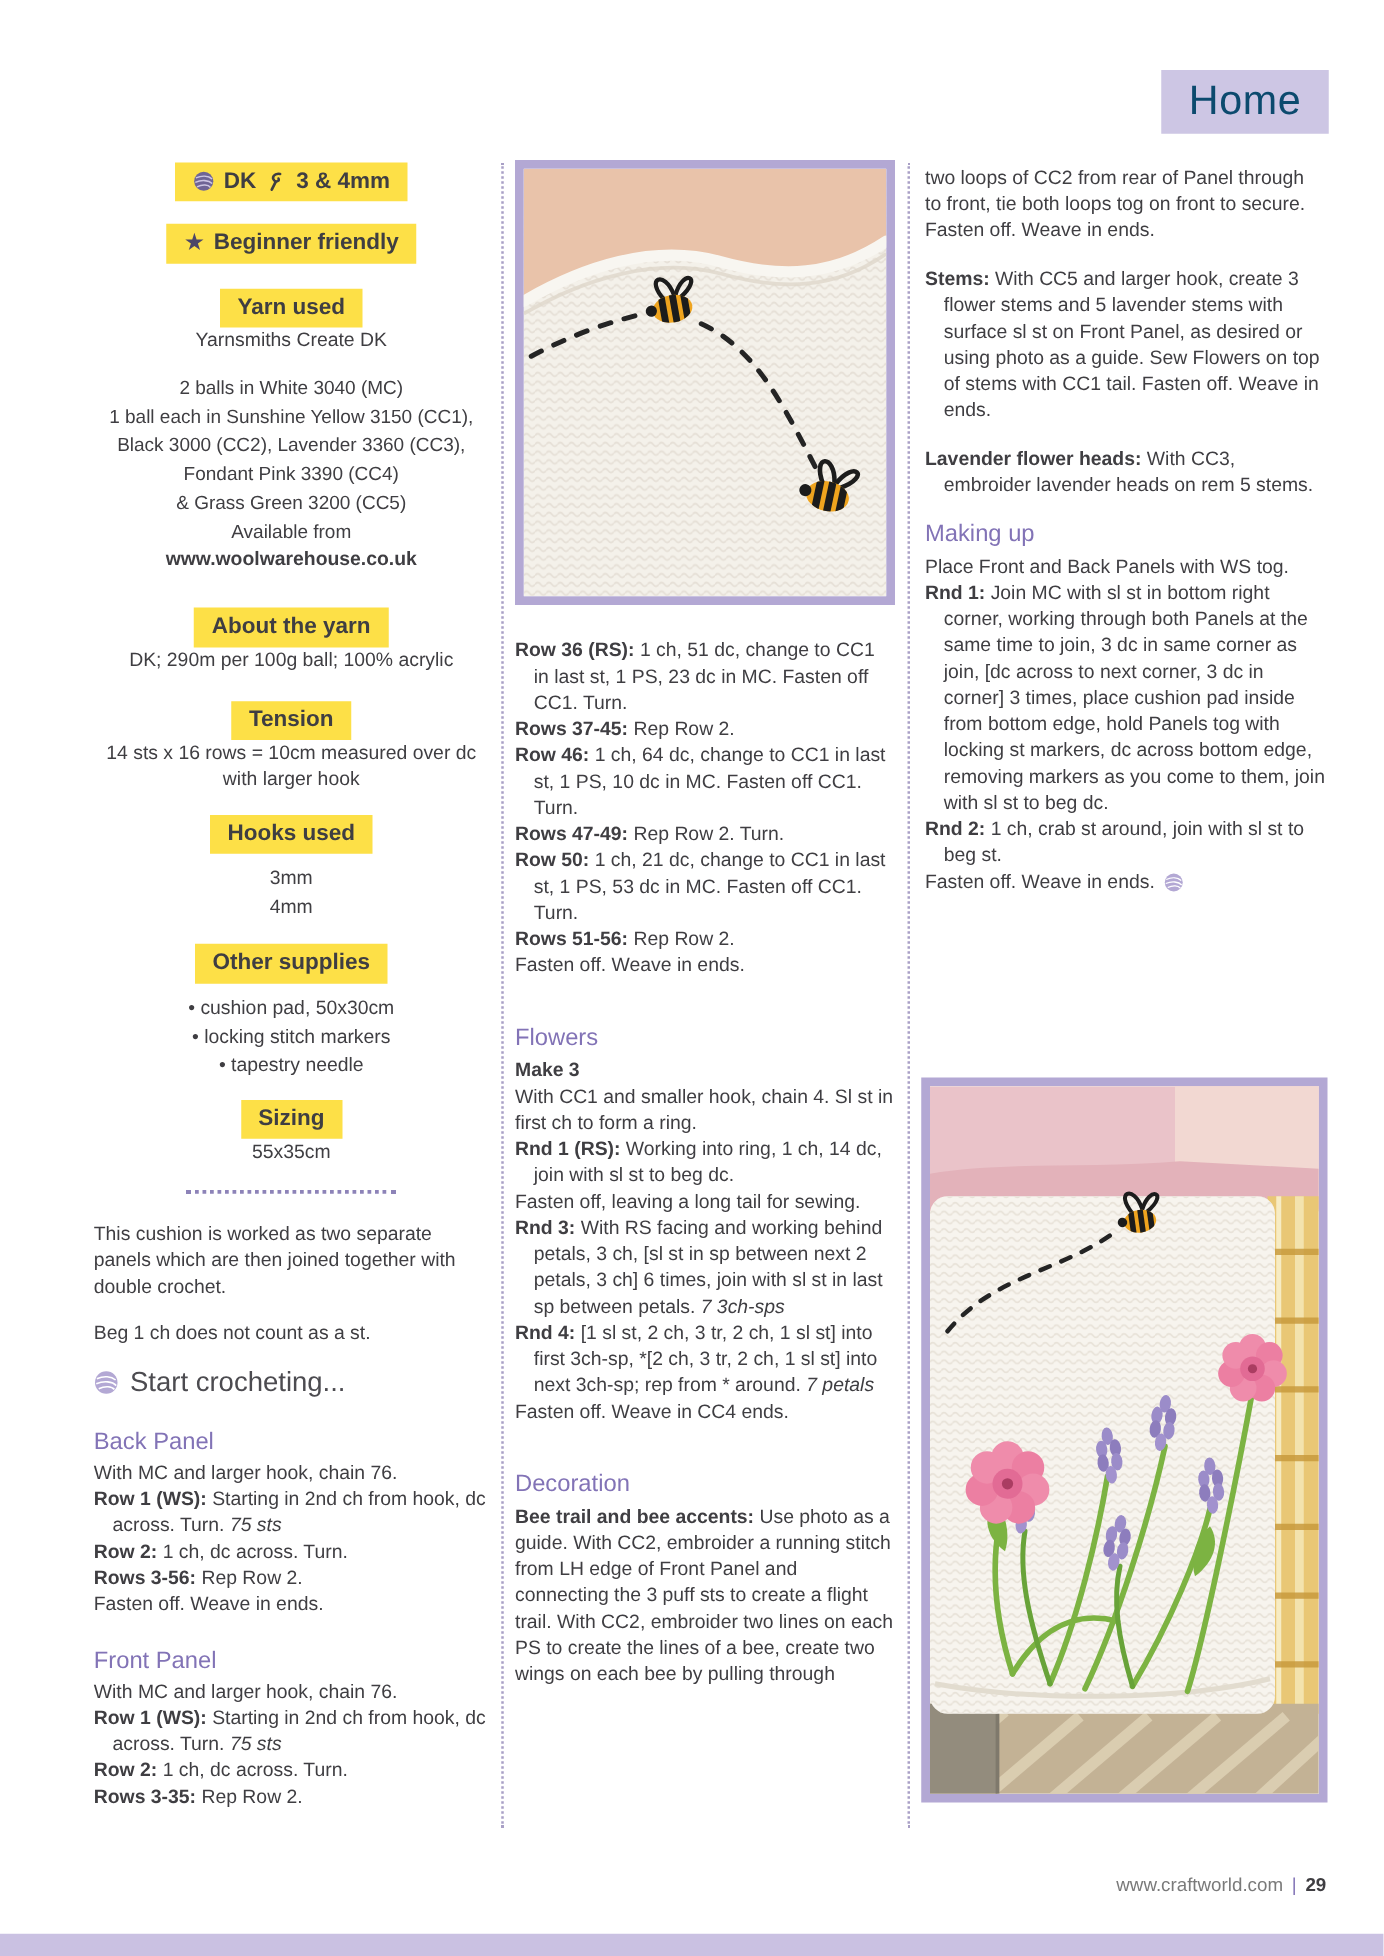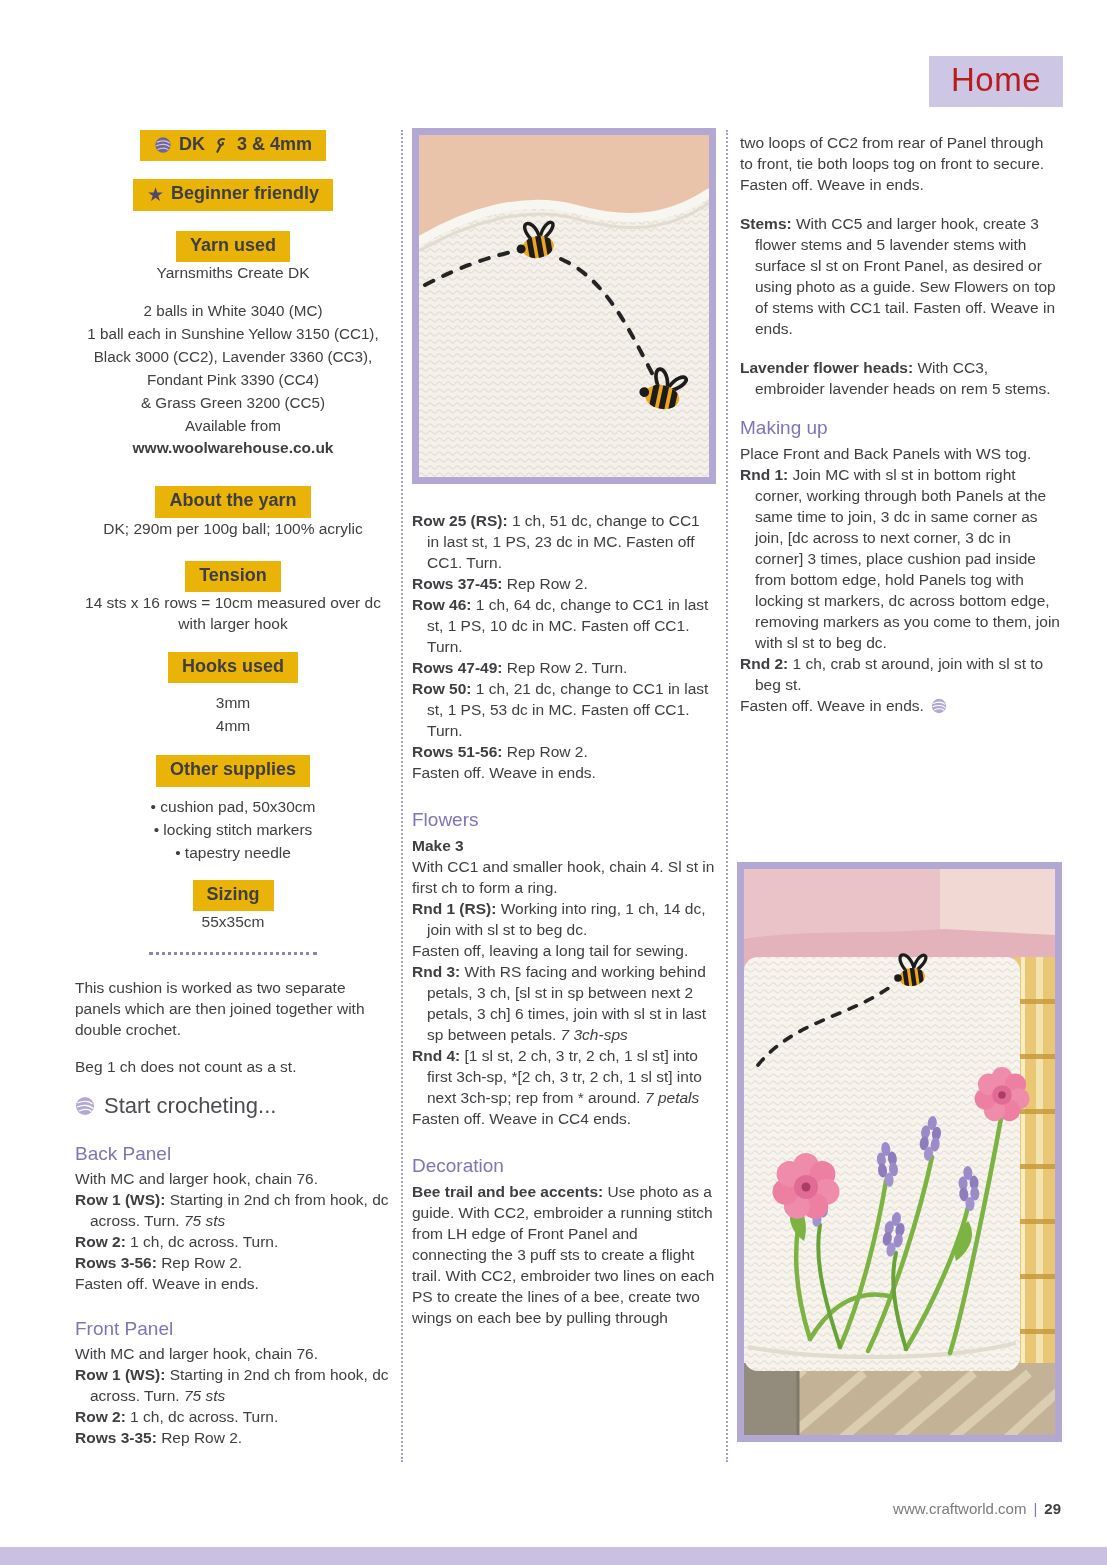--- a/index.html
+++ b/index.html
@@ -1,39 +1,39 @@
 <!DOCTYPE html>
 <html><head>
 <meta charset="utf-8">
 <style>
   html,body{margin:0;padding:0;background:#ffffff;}
   .page{position:relative;width:1107px;height:1565px;background:#fff;
         font-family:"Liberation Sans",sans-serif;color:#3f3e42;overflow:hidden;}
 
   
-  .home-badge{position:absolute;top:56px;right:44px;background:#cdc6e4;color:#b91c1c;
+  .home-badge{position:absolute;top:56px;right:44px;background:#cdc6e4;color:#0c4a6e;
               font-size:33px;line-height:1;padding:7px 22px 11px;letter-spacing:.5px;}
 
   
   .vdot{position:absolute;top:130px;height:1332px;width:0;border-left:2px dotted #a9a0c6;}
   .vdot.d1{left:401px;}
   .vdot.d2{left:726px;}
 
   .col{position:absolute;top:128px;}
   .col-left{left:75px;width:316px;text-align:center;}
   .col-mid{left:412px;width:304px;}
   .col-right{left:740px;width:320px;}
 
   .col p,.col .line{font-size:15.5px;line-height:21px;margin:0;color:#3f3e42;}
   b{font-weight:700;} i{font-style:italic;}
   .hang{padding-left:15px;text-indent:-15px;}
 
   
   .pillrow{margin:0;}
-  .pill{display:inline-flex;align-items:center;gap:7px;background:#eab308;color:#3f3e42;
+  .pill{display:inline-flex;align-items:center;gap:7px;background:#fde047;color:#3f3e42;
         font-size:18px;font-weight:700;padding:3px 14px 5px;line-height:1.3;}
   .spec-badge{margin-top:2px;}
   .level-badge{margin-top:18px;}
   .star{font-size:19px;color:#4d4768;line-height:1;font-weight:400;}
   .ic{display:inline-block;vertical-align:middle;}
 
   .s-yarnhead{margin-top:20px;}
   .s-brand{margin-top:8px;}
   .s-details{margin-top:16px;}
   .s-details .line{line-height:23px;white-space:nowrap;font-size:15.2px;}
@@ -56,21 +56,21 @@
   .left-bottom{text-align:left;margin-top:22px;}
   .notes p{margin:0 0 16px;}
   .start-head{display:flex;align-items:center;gap:9px;font-size:22px;color:#4c4b50;
               margin-top:10px;font-weight:400;}
   .phead{color:#8273b6;font-size:19px;font-weight:400;margin:0;}
   .panel-head{margin-top:24px;}
   .panel-list{margin-top:3px;}
 
   
   .mid-rows{margin-top:26px;}
-  .mid-head{margin-top:26px;}
+  .mid-head{margin-top:37px;}
   .mid-list{margin-top:4px;}
   .right-intro{margin-top:4px;}
   .gap p{margin:0 0 18px;}
   .mu-head{margin-top:6px;}
   .mu-list{margin-top:4px;}
   .endnote{margin-top:18px;display:flex;align-items:center;gap:7px;}
 
   
   .photo{border:7px solid #b3a8d4;box-sizing:border-box;background:#fff;margin:0;display:block;}
   .photo svg{display:block;width:100%;height:100%;}
@@ -246,21 +246,21 @@
             <rect x="-1" y="-12" width="5.5" height="24" fill="#1c1c1c"></rect>
             <rect x="8" y="-12" width="5.5" height="24" fill="#1c1c1c"></rect>
           </g>
           <circle cx="-17" cy="-1" r="4.5" fill="#1c1c1c"></circle>
         </g>
       </svg>
     </figure>
 
     <div class="mid-rows">
 
-    <p class="instr hang"><b>Row 25 (RS):</b><span> 1 ch, 51 dc, change to CC1 in last st, 1 PS, 23 dc in MC. Fasten off CC1. Turn.</span></p>
+    <p class="instr hang"><b>Row 36 (RS):</b><span> 1 ch, 51 dc, change to CC1 in last st, 1 PS, 23 dc in MC. Fasten off CC1. Turn.</span></p>
         <p class="instr hang"><b>Rows 37-45:</b><span> Rep Row 2.</span></p>
         <p class="instr hang"><b>Row 46:</b><span> 1 ch, 64 dc, change to CC1 in last st, 1 PS, 10 dc in MC. Fasten off CC1. Turn.</span></p>
         <p class="instr hang"><b>Rows 47-49:</b><span> Rep Row 2. Turn.</span></p>
         <p class="instr hang"><b>Row 50:</b><span> 1 ch, 21 dc, change to CC1 in last st, 1 PS, 53 dc in MC. Fasten off CC1. Turn.</span></p>
         <p class="instr hang"><b>Rows 51-56:</b><span> Rep Row 2.</span></p>
         <p class="instr"><span>Fasten off. Weave in ends.</span></p>
       </div>
 
     <h3 class="phead mid-head">Flowers</h3>
     <div class="mid-list">

